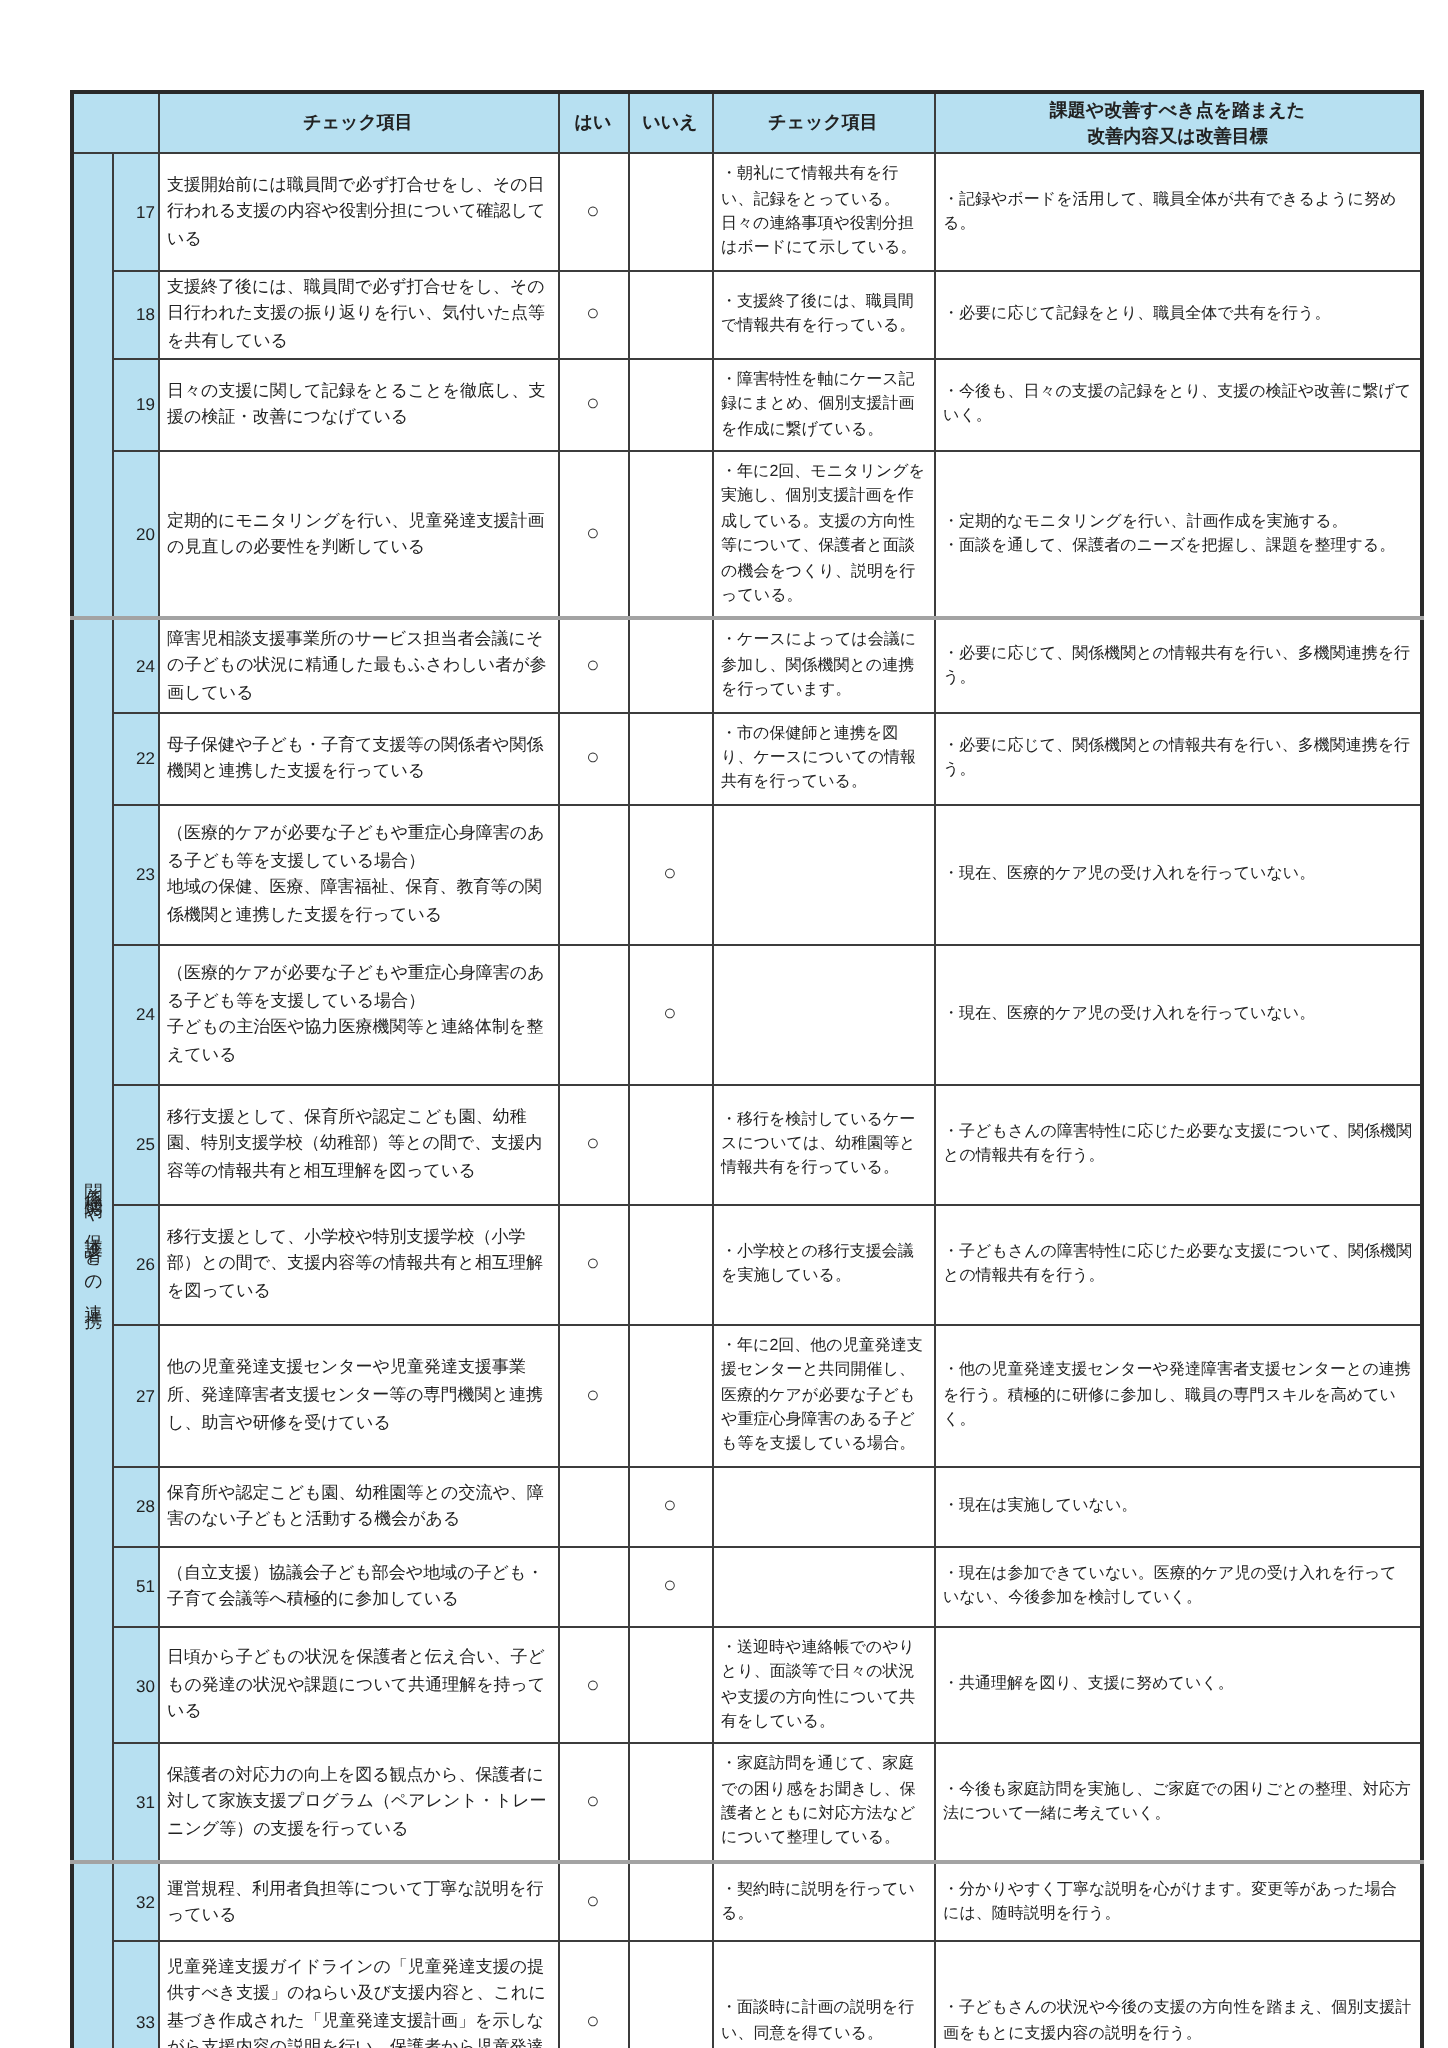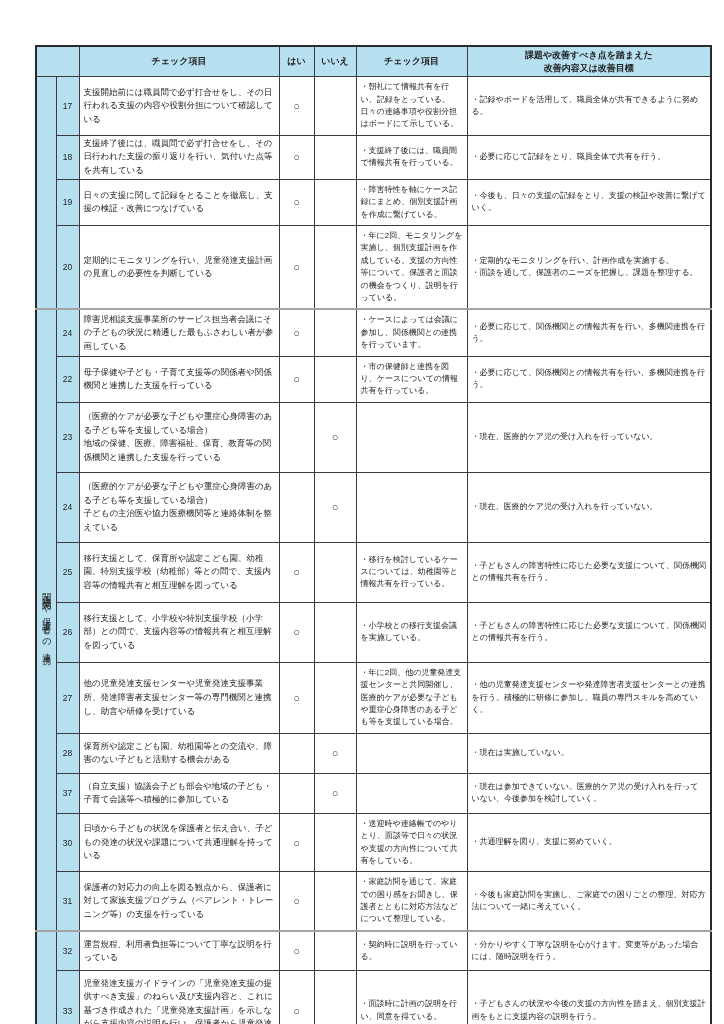--- a/index.html
+++ b/index.html
@@ -16,21 +16,21 @@
   th,td{border:1px solid #3c3c3c;vertical-align:middle;overflow:hidden;box-sizing:border-box;}
   th{
     background:#b7e0f1;font-size:9px;font-weight:bold;text-align:center;
     padding:2px;line-height:1.4;white-space:pre-line;
   }
   td.g{background:#b7e0f1;text-align:center;vertical-align:middle;}
   .vtext{
     writing-mode:vertical-rl;text-orientation:upright;
     font-size:9px;letter-spacing:3px;line-height:1;display:inline-block;
   }
-  td.n{background:#b7e0f1;font-size:8.5px;text-align:center;padding:0 1px;}
+  td.n{background:#b7e0f1;font-size:8.5px;text-align:right;padding:0 1px;}
   td.it{font-size:8.5px;padding:1px 4px;line-height:1.6;text-align:left;background:#fff;}
   td.yn{font-size:11px;text-align:center;color:#333;background:#fff;}
   td.kf,td.kd{
     font-size:8px;padding:4px 4px;line-height:1.55;white-space:pre-line;
     text-align:left;background:#fff;
   }
   tr.gs > td{border-top:2px solid #a3a3a3;}
 </style>
 </head>
 <body>
@@ -153,21 +153,21 @@
     </tr>
     <tr style="height:40px">
       <td class="n">28</td>
       <td class="it">保育所や認定こども園、幼稚園等との交流や、障害のない子どもと活動する機会がある</td>
       <td class="yn"></td>
       <td class="yn">○</td>
       <td class="kf"></td>
       <td class="kd">・現在は実施していない。</td>
     </tr>
     <tr style="height:40px">
-      <td class="n">37</td>
+      <td class="n">51</td>
       <td class="it">（自立支援）協議会子ども部会や地域の子ども・子育て会議等へ積極的に参加している</td>
       <td class="yn"></td>
       <td class="yn">○</td>
       <td class="kf"></td>
       <td class="kd">・現在は参加できていない。医療的ケア児の受け入れを行っていない、今後参加を検討していく。</td>
     </tr>
     <tr style="height:50px">
       <td class="n">30</td>
       <td class="it">日頃から子どもの状況を保護者と伝え合い、子どもの発達の状況や課題について共通理解を持っている</td>
       <td class="yn">○</td>

